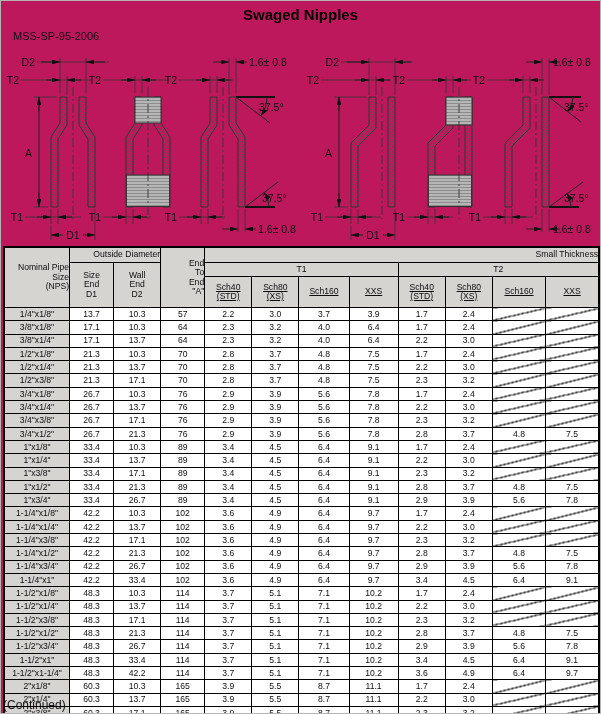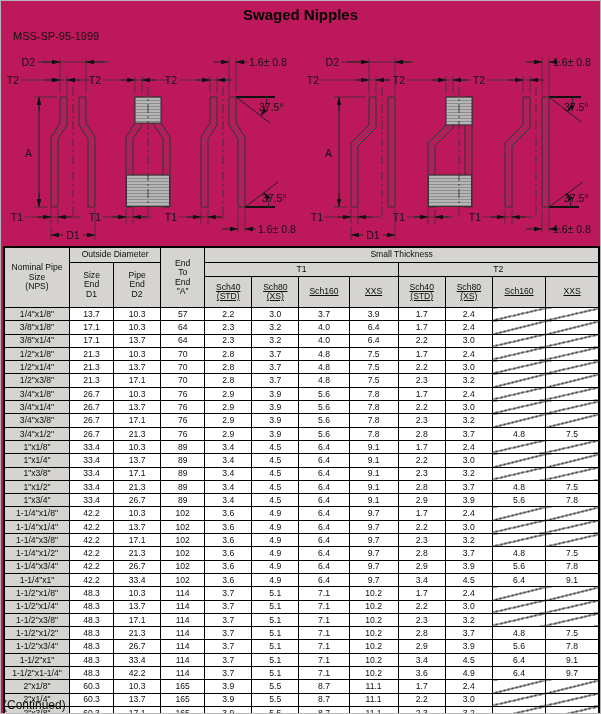--- a/index.html
+++ b/index.html
@@ -24,31 +24,31 @@
         font-size:8.6px;color:#0d0d0d;}
   th,td{border:1px solid #000;text-align:center;vertical-align:middle;
         padding:0;overflow:hidden;}
   table{border:2px solid #000;}
   th.hd{background:#d5d4d1;font-weight:normal;white-space:pre-line;line-height:1.1;}
   td{height:12.3px;line-height:1;background:#fff;}
   td.rowhead{background:#d5d4d1;}
   td.na{background-image:linear-gradient(to bottom right,
         transparent calc(50% - 0.7px),#444 calc(50% - 0.7px),
         #444 calc(50% + 0.7px),transparent calc(50% + 0.7px));}
-  thead tr:nth-child(1) th{height:14px;}
+  thead tr:nth-child(1) th{height:14px;text-align:right;}
   thead tr:nth-child(2) th{height:13px;}
   thead tr:nth-child(3) th{height:30px;text-decoration:underline;}
 </style>
 </head>
 <body>
 
 <div id="page">
 
   <div id="title">Swaged Nipples</div>
-  <div id="spec">MSS-SP-95-1999</div>
+  <div id="spec">MSS-SP-95-2006</div>
 
   <svg id="diagrams" width="601" height="195" viewBox="0 0 601 195">
     <defs>
       <pattern id="hatch" patternUnits="userSpaceOnUse" width="5" height="5">
         <path d="M-1,6 L6,-1" stroke="#555" stroke-width="0.8"></path>
         <path d="M-1,1 L1,-1" stroke="#555" stroke-width="0.8"></path>
       </pattern>
       <pattern id="threads" patternUnits="userSpaceOnUse" width="6" height="3">
         <rect width="6" height="3" fill="#b6b6b6"></rect>
         <path d="M0,1.5 H6" stroke="#828282" stroke-width="0.8"></path>
@@ -290,21 +290,21 @@
           <th rowspan="3" class="hd">End
 To
 End
 "A"</th>
           <th colspan="8" class="hd">Small Thickness</th>
         </tr>
         <tr>
           <th rowspan="2" class="hd">Size
 End
 D1</th>
-          <th rowspan="2" class="hd">Pipe
+          <th rowspan="2" class="hd">Wall
 End
 D2</th>
           <th colspan="4" class="hd">T1</th>
           <th colspan="4" class="hd">T2</th>
         </tr>
         <tr>
           <th class="hd">Sch40
 (STD)</th>
           <th class="hd">Sch80
 (XS)</th>

